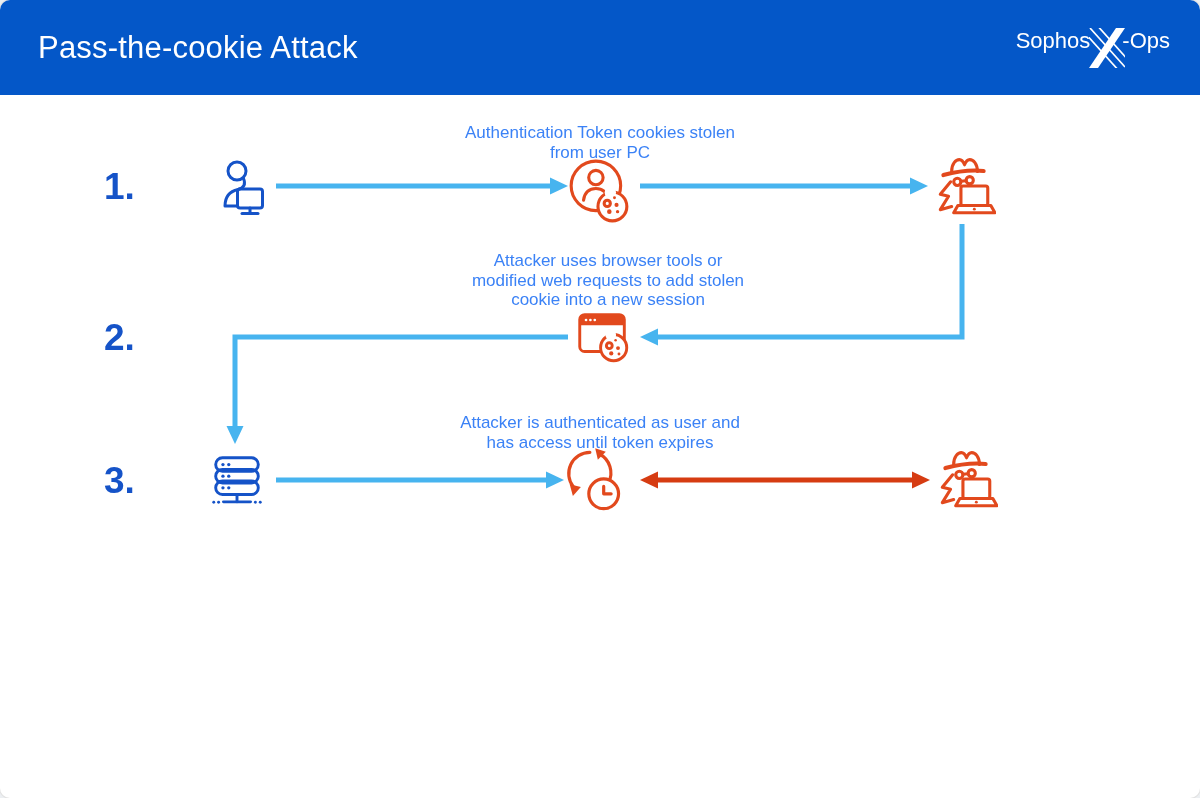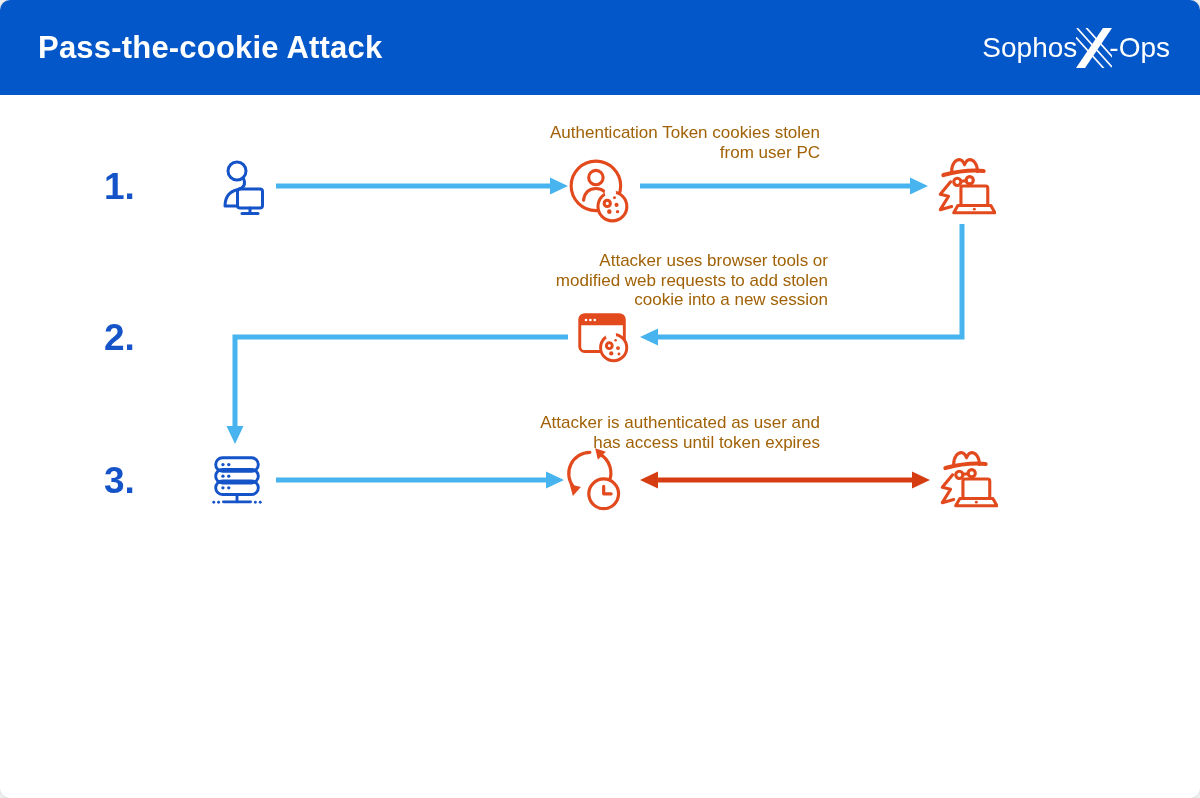--- a/index.html
+++ b/index.html
@@ -2,27 +2,27 @@
 <html><head>
 <meta charset="utf-8">
 <style>
   html,body{margin:0;padding:0;background:#eceff2;font-family:"Liberation Sans",sans-serif;}
   .canvas{position:relative;width:1200px;height:798px;background:#ffffff;border-radius:10px;
           overflow:hidden;margin:0 auto;box-shadow:0 0 0 1px #e2e2e2;}
   
   .header{position:absolute;left:0;top:0;width:1200px;height:95px;background:#0457C8;
           display:flex;align-items:center;justify-content:space-between;
           padding:0 30px 0 38px;box-sizing:border-box;}
-  .title{color:#ffffff;font-size:31px;font-weight:bold;letter-spacing:.2px;}
-  .brand{display:flex;align-items:center;color:#ffffff;font-size:28px;font-weight:500;}
+  .title{color:#ffffff;font-size:31px;font-weight:normal;letter-spacing:.2px;}
+  .brand{display:flex;align-items:flex-start;color:#ffffff;font-size:22px;font-weight:500;}
   .brand .xmark{margin:0 -3px 0 -1px;display:block;}
   
   .stepnum{position:absolute;color:#1553C8;font-size:37px;font-weight:bold;line-height:1;}
   
-  .caption{position:absolute;width:440px;text-align:right;color:#a16207;
+  .caption{position:absolute;width:440px;text-align:center;color:#3b82f6;
            font-size:17px;font-weight:500;line-height:19.5px;white-space:pre-line;}
   
   .icon{position:absolute;}
   svg{display:block;}
 </style>
 </head>
 <body>
 
 <div class="canvas">
 

